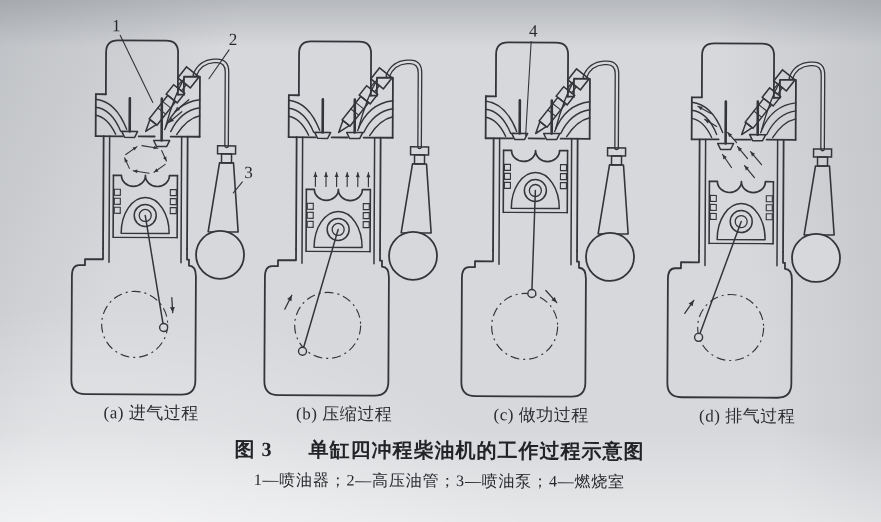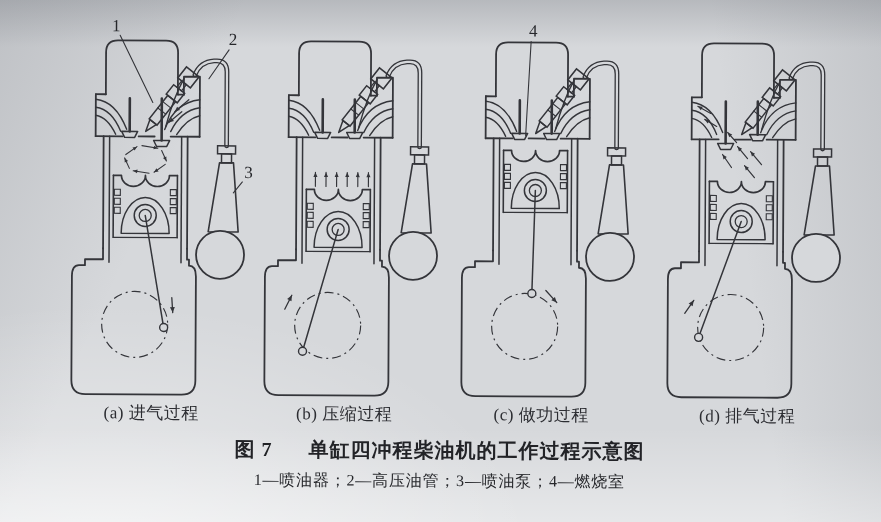--- a/index.html
+++ b/index.html
@@ -423,17 +423,17 @@
               <path d="M67,112 L54,105" fill="none" stroke="#34353a" stroke-width="1.2" stroke-linecap="round" stroke-linejoin="round"></path>
               <path d="M54,105 L58.98633791119886,105.36937005203586 L57.05314632483665,108.95958299813711 Z" fill="#34353a" stroke="none"></path>
               <path d="M73,125 L61,118" fill="none" stroke="#34353a" stroke-width="1.2" stroke-linecap="round" stroke-linejoin="round"></path>
               <path d="M61,118 L65.97082819468386,118.5393209238811 L63.91624141817095,122.06146968361753 Z" fill="#34353a" stroke="none"></path>
             </g>
           </svg>
           <div class="caption" style="left: 0px;">(d) 排气过程</div>
         </div>
       </div>
     <div id="figure-title">
-      <span class="fignum">图 7</span><span>单缸四冲程柴油机的工作过程示意图</span>
+      <span class="fignum">图 3</span><span>单缸四冲程柴油机的工作过程示意图</span>
     </div>
     <div id="figure-legend">1—喷油器；2—高压油管；3—喷油泵；4—燃烧室</div>
   </div>
 </div>
 
 </body></html>

